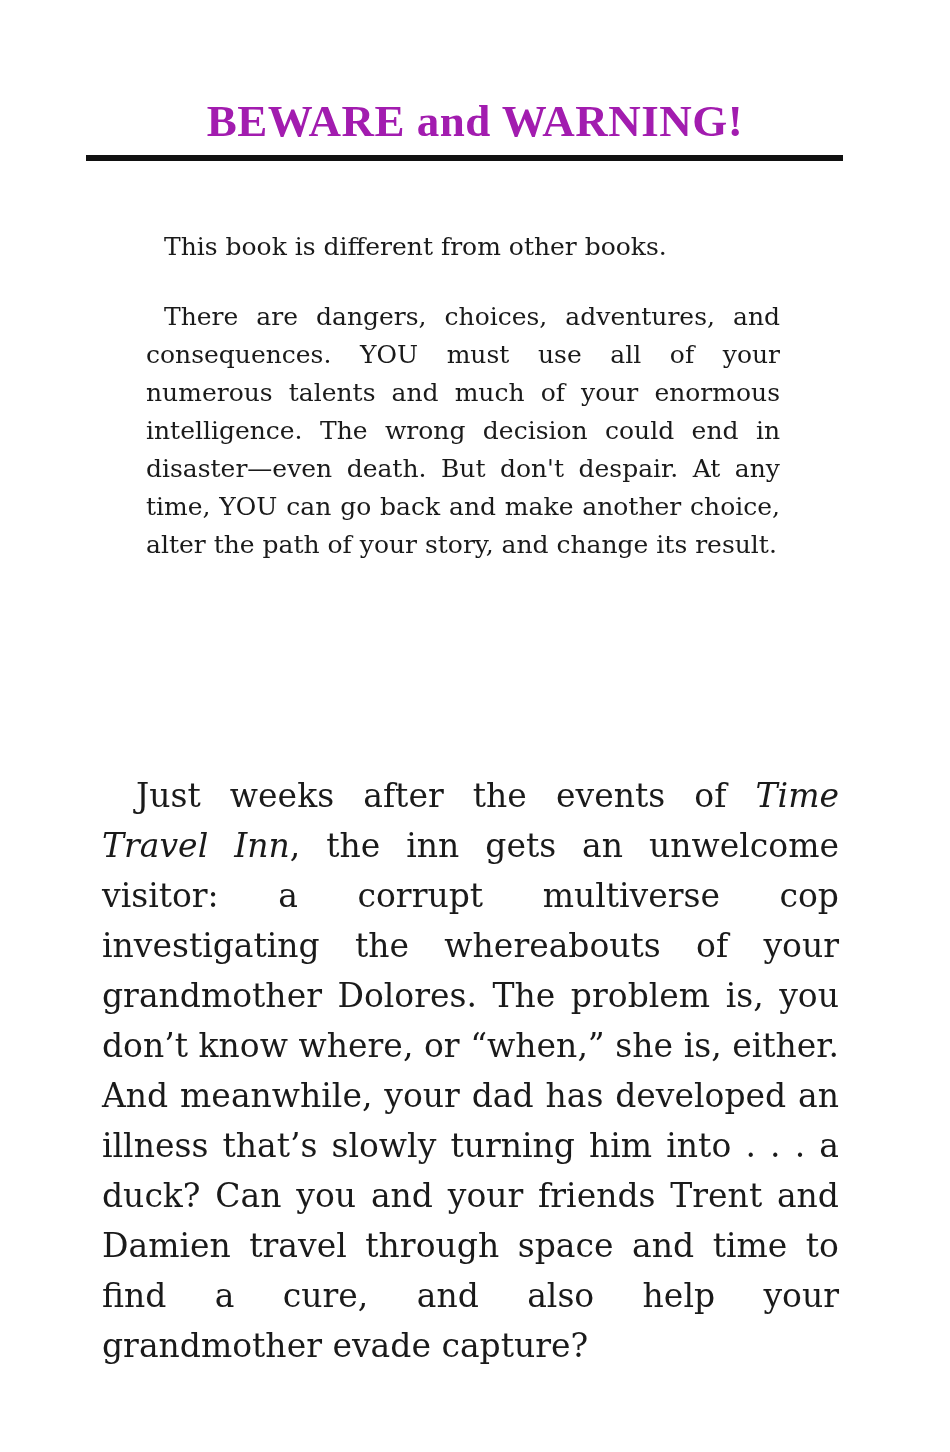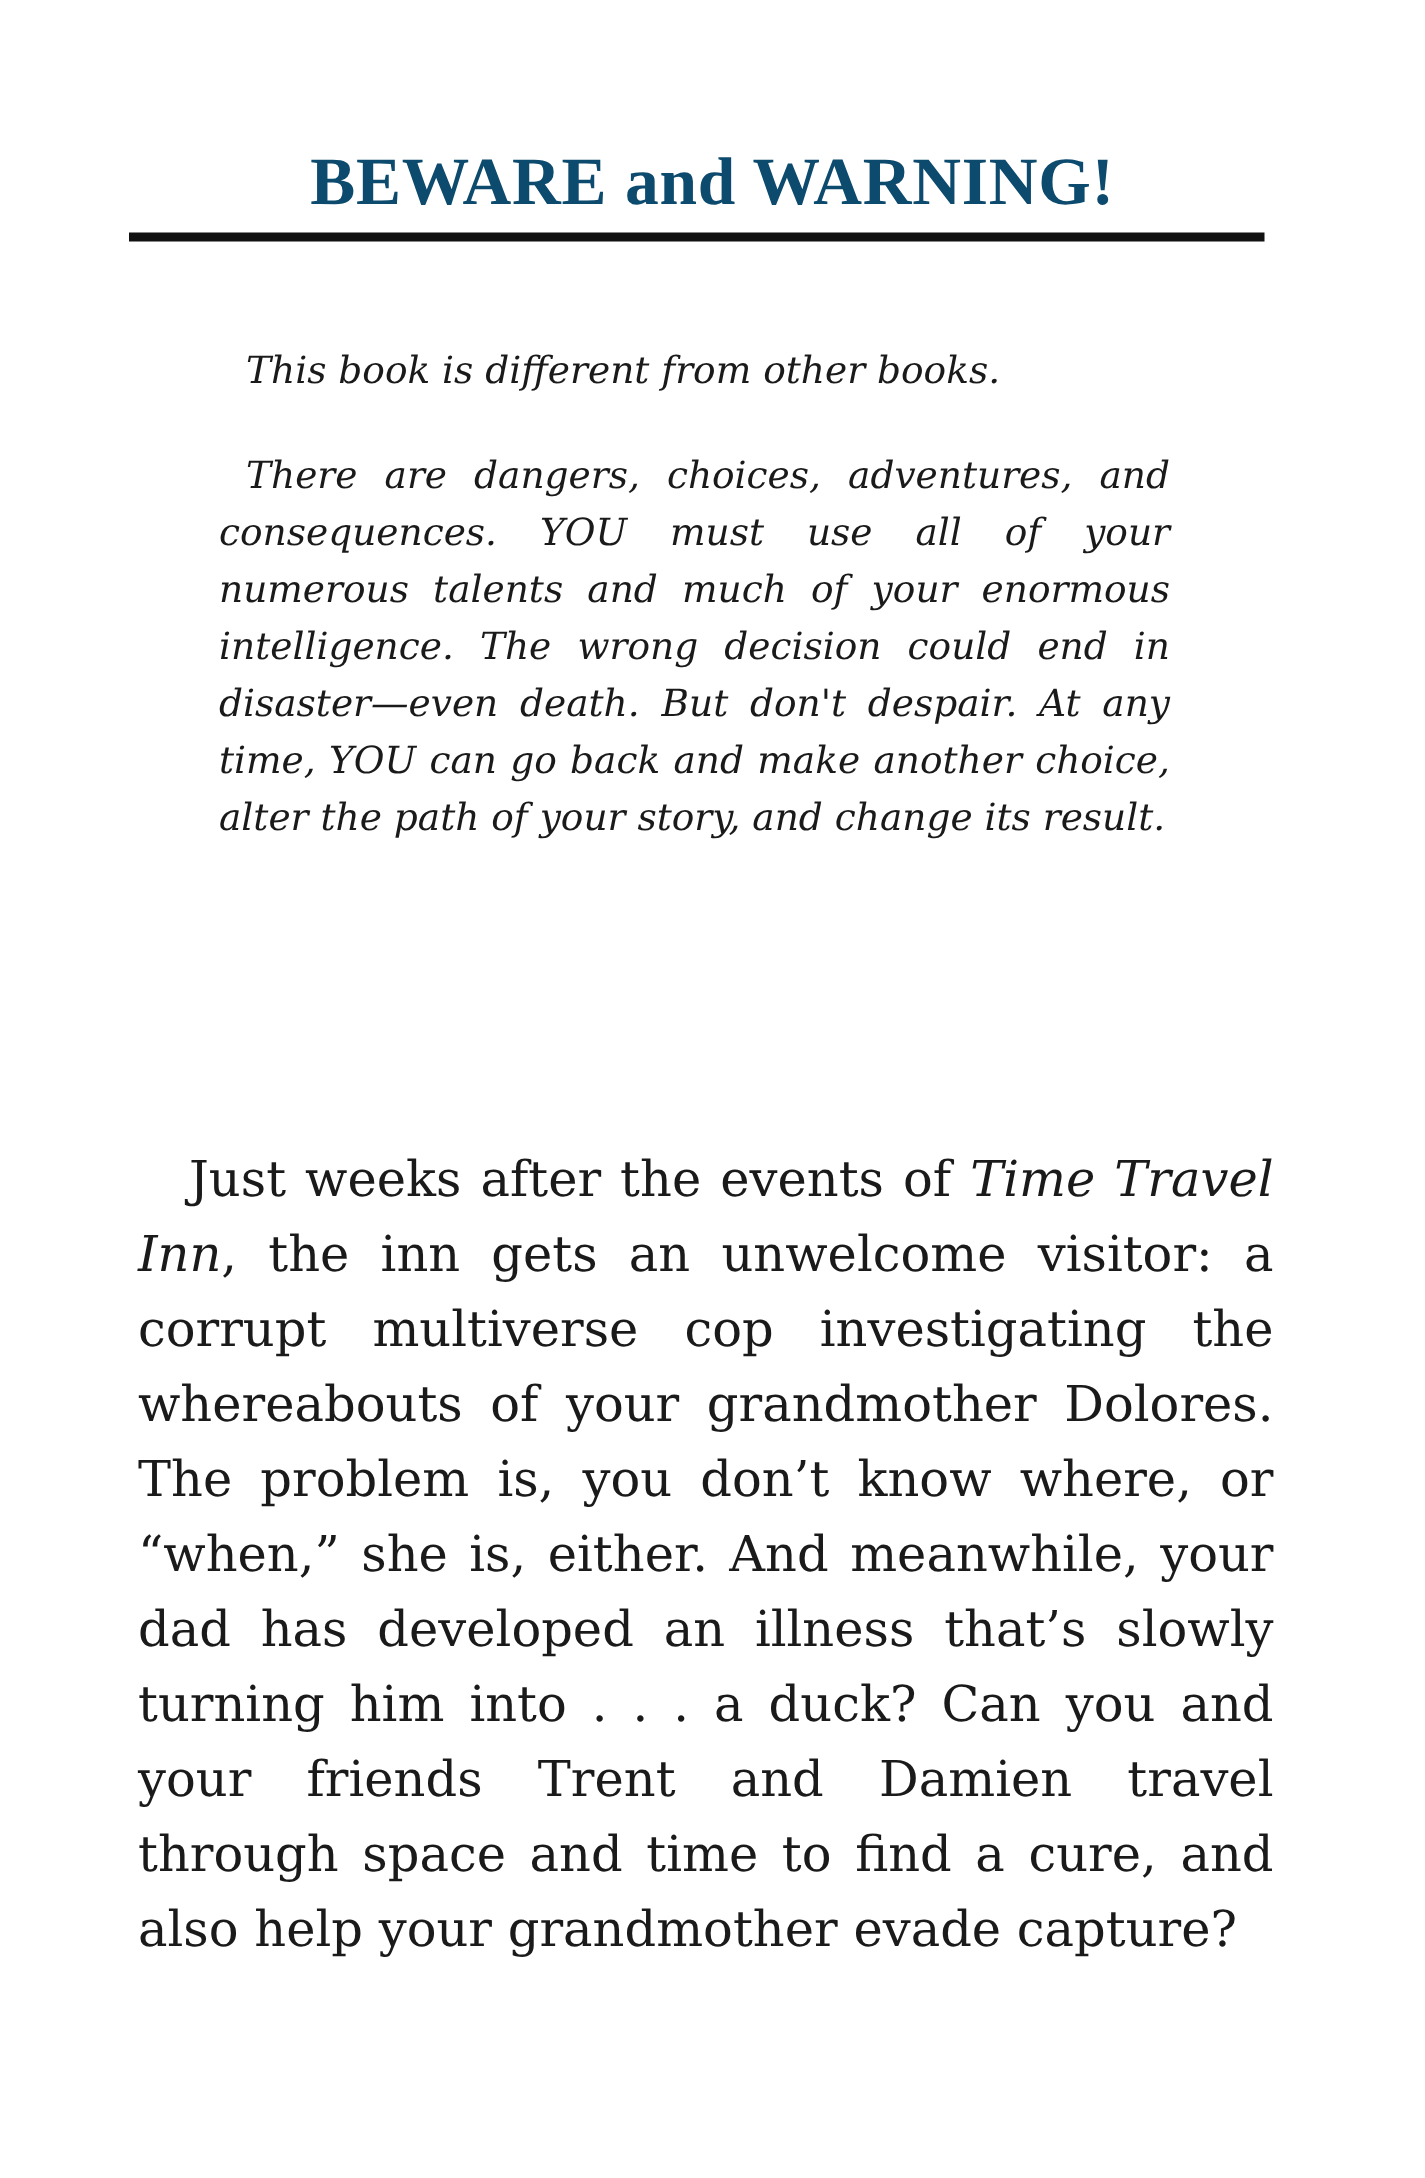--- a/index.html
+++ b/index.html
@@ -27,21 +27,21 @@
     width: 950px;
     text-align: center;
   }
 
   .page-title {
     font-family: "Liberation Serif", "DejaVu Serif", serif;
     font-weight: bold;
     font-size: 45px;
     letter-spacing: 0.5px;
     line-height: 1.05;
-    color: #0c4a6e;
+    color: #a21caf;
     white-space: nowrap;
   }
 
   .title-rule {
     position: absolute;
     left: 86px;
     top: 155px;
     width: 757px;
     height: 6px;
     background: #111111;
@@ -60,21 +60,20 @@
     text-align: justify;
     -webkit-hyphens: none;
     hyphens: none;
   }
 
   .warning-block p {
     margin: 0 16px 32px 0;
     text-indent: 18px;
     text-align: justify;
     text-align-last: left;
-    font-style: italic;
   }
 
   .warning-block p:last-child {
     margin-bottom: 0;
   }
 
   
   .synopsis-block {
     position: absolute;
     left: 88px;
@@ -83,21 +82,21 @@
     font-family: "DejaVu Serif", "Liberation Serif", serif;
     font-size: 33px;
     line-height: 50px;
     color: #1a1a1a;
     text-align: justify;
     -webkit-hyphens: none;
     hyphens: none;
   }
 
   .synopsis-block p {
-    margin: 4px;
+    margin: 14px;
     text-indent: 34px;
     text-align: justify;
     text-align-last: left;
   }
 
   .book-title {
     font-style: italic;
   }
 </style>
 </head>

